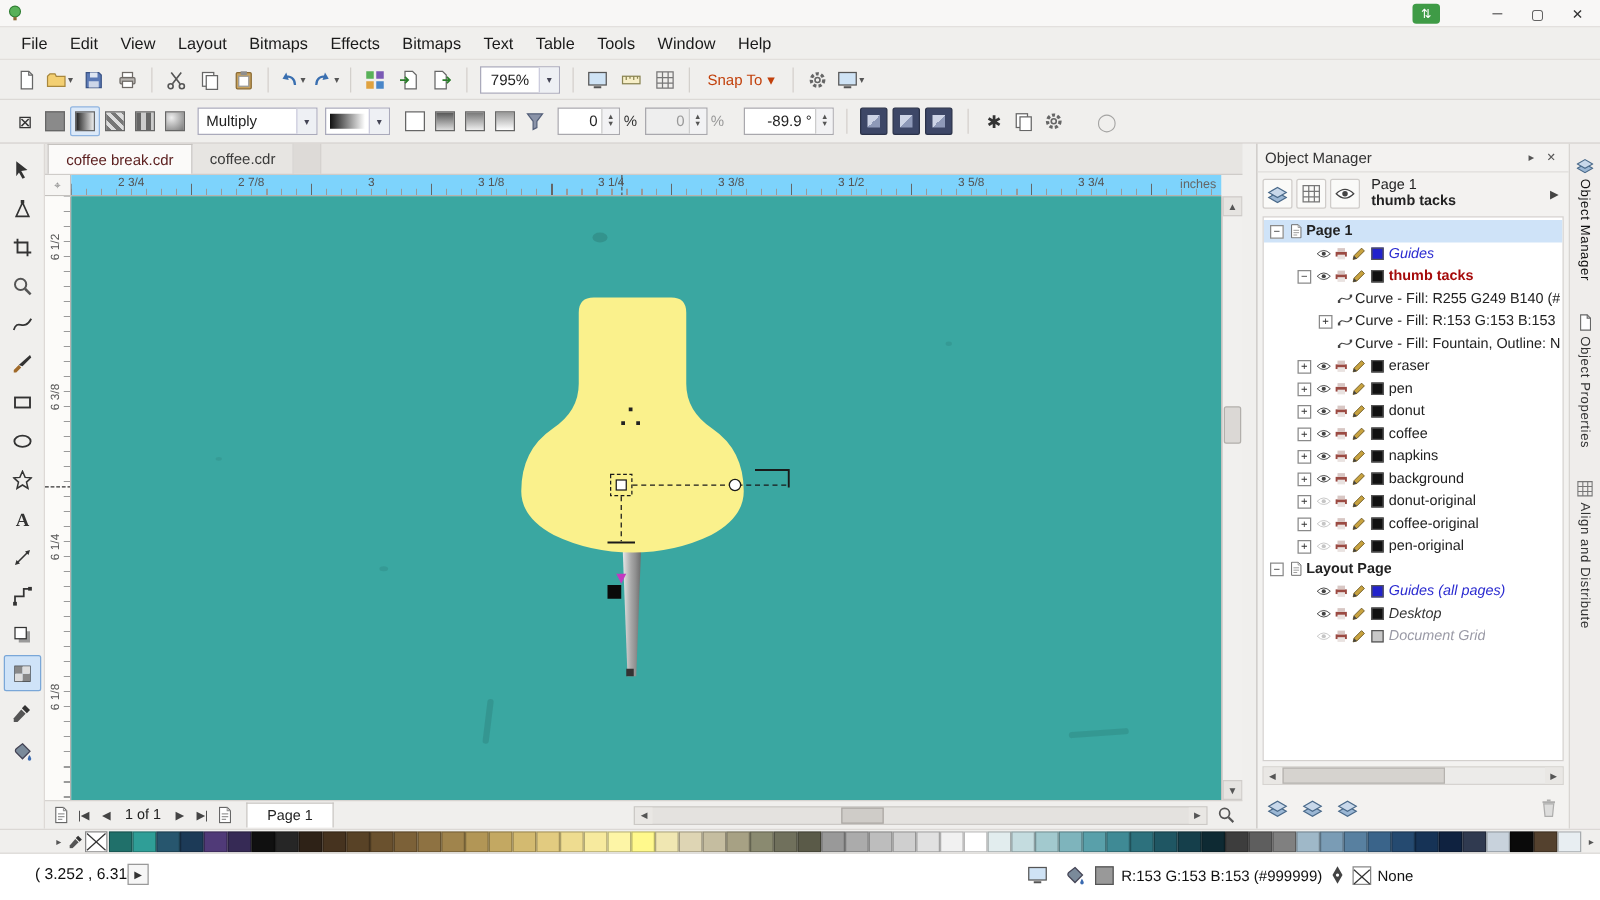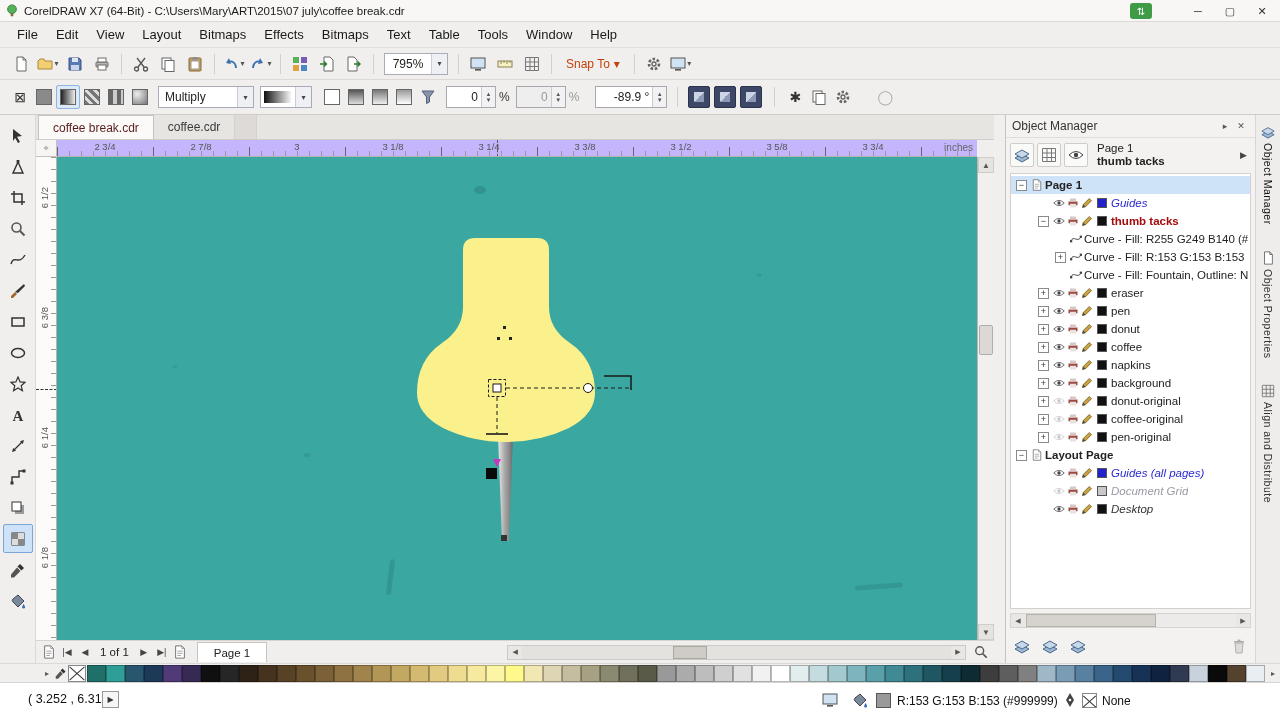--- a/index.html
+++ b/index.html
@@ -38,21 +38,21 @@
   .unit{font-size:12px;margin:0 6px 0 3px;color:#333}
   .darkbtn{width:22px;height:22px;background:#3d4767;border:1px solid #2b3249;border-radius:2px;display:flex;align-items:center;justify-content:center;flex:none;margin-right:4px}
   .darkbtn span{width:10px;height:10px;background:linear-gradient(135deg,#cdd4e6 50%,#8e99b8 50%)}
   
   .doctabs{position:absolute;left:36px;top:115px;width:969px;height:25px;background:#e7e5e2;border-bottom:1px solid #cfccc9;display:flex;align-items:flex-end;padding-left:2px}
   .dtab{height:24px;padding:0 14px;font-size:12px;display:flex;align-items:center;border-right:1px solid #d5d2cf;color:#3a3a3a}
   .dtab.active{background:#fbfaf9;border:1px solid #c5c2bf;border-bottom:none;color:#5a1d1d}
   .dtab.stub{width:22px;padding:0;background:#dddad7}
   
   .rcorner{position:absolute;left:36px;top:140px;width:21px;height:17px;background:#f6f5f3;border-right:1px solid #c4c1be;border-bottom:1px solid #c4c1be;display:flex;align-items:center;justify-content:center;font-size:9px;color:#888}
-  .hruler{position:absolute;left:57px;top:140px;width:920px;height:17px;background:#c4b5fd;border-bottom:1px solid #b5b2af;overflow:hidden}
+  .hruler{position:absolute;left:57px;top:140px;width:920px;height:17px;background:#7dd3fc;border-bottom:1px solid #b5b2af;overflow:hidden}
   .hruler::before{content:"";position:absolute;left:0;bottom:0;width:100%;height:5px;background:repeating-linear-gradient(to right,#9a9a9a 0 1px,transparent 1px 12px)}
   .hruler::after{content:"";position:absolute;left:0;bottom:0;width:100%;height:9px;background:repeating-linear-gradient(to right,#666 0 1px,transparent 1px 96px)}
   .hrl{position:absolute;top:1px;transform:translateX(-50%);font-size:9.5px;color:#555;z-index:2}
   .runit{position:absolute;right:4px;top:2px;font-size:10px;color:#666;z-index:2}
   .ruler-cursor{position:absolute;left:440px;top:0;height:17px;border-left:1px dashed #555;z-index:3}
   .vruler{position:absolute;left:36px;top:157px;width:21px;height:483px;background:#fcfbf9;border-right:1px solid #b5b2af;overflow:hidden}
   .vruler::before{content:"";position:absolute;right:0;top:0;height:100%;width:5px;background:repeating-linear-gradient(to bottom,#9a9a9a 0 1px,transparent 1px 12px)}
   .vrl{position:absolute;left:3px;writing-mode:vertical-rl;transform:rotate(180deg);font-size:9.5px;color:#555;white-space:nowrap}
   .guide-dash{position:absolute;left:0;top:232px;width:21px;border-top:1px dashed #333;z-index:3}
   .canvas{position:absolute;left:57px;top:157px;width:920px;height:483px;overflow:hidden}
@@ -300,21 +300,20 @@
     </symbol>
 </svg>
 
 <div id="app">
 
   <div class="titlebar">
     <svg class="i14" viewBox="0 0 16 16">
         <circle cx="8" cy="6" r="5" fill="#58b158" stroke="#2e7d32"></circle>
         <rect x="6.5" y="11" width="3" height="3" fill="#8a6a33"></rect>
       </svg>
-    <span class="title-text">CorelDRAW X7 (64-Bit) - C:\Users\Mary\ART\2015\07 july\coffee break.cdr</span>
     <div class="win-ctrls">
       <span class="store-btn">⇅</span>
       <span class="win-btn">─</span>
       <span class="win-btn">▢</span>
       <span class="win-btn">✕</span>
     </div>
   </div>
 
   <div class="menubar">
     <span class="menu-item">File</span>
@@ -930,45 +929,45 @@
             <use href="#ic-printsm"></use>
           </svg>
         <svg class="i12">
             <use href="#ic-pencil"></use>
           </svg>
         <span class="sw" style="background: rgb(34, 34, 204);"></span>
         <span class="lbl guide">Guides (all pages)</span>
       </div>
       <div class="omr lvl1">
         <span class="ex ghost"></span>
+        <svg class="i12">
+            <use href="#ic-eye"></use>
+          </svg>
+        <svg class="i12">
+            <use href="#ic-printsm"></use>
+          </svg>
+        <svg class="i12">
+            <use href="#ic-pencil"></use>
+          </svg>
+        <span class="sw" style="background: rgb(17, 17, 17);"></span>
+        <span class="lbl master">Desktop</span>
+      </div>
+      <div class="omr lvl1">
+        <span class="ex ghost"></span>
         <svg class="i12 dim">
             <use href="#ic-eye"></use>
           </svg>
         <svg class="i12">
             <use href="#ic-printsm"></use>
           </svg>
         <svg class="i12">
             <use href="#ic-pencil"></use>
           </svg>
         <span class="sw" style="background: rgb(200, 200, 200);"></span>
         <span class="lbl dimtx">Document Grid</span>
-      </div>
-      <div class="omr lvl1">
-        <span class="ex ghost"></span>
-        <svg class="i12">
-            <use href="#ic-eye"></use>
-          </svg>
-        <svg class="i12">
-            <use href="#ic-printsm"></use>
-          </svg>
-        <svg class="i12">
-            <use href="#ic-pencil"></use>
-          </svg>
-        <span class="sw" style="background: rgb(17, 17, 17);"></span>
-        <span class="lbl master">Desktop</span>
       </div>
     </div>
 
     <div class="om-hscroll">
       <span class="hs-arr" style="left:0">◀</span>
       <span class="om-hthumb"></span>
       <span class="hs-arr" style="right:0">▶</span>
     </div>
     <div class="om-bottom">
       <span class="om-bbtn">

